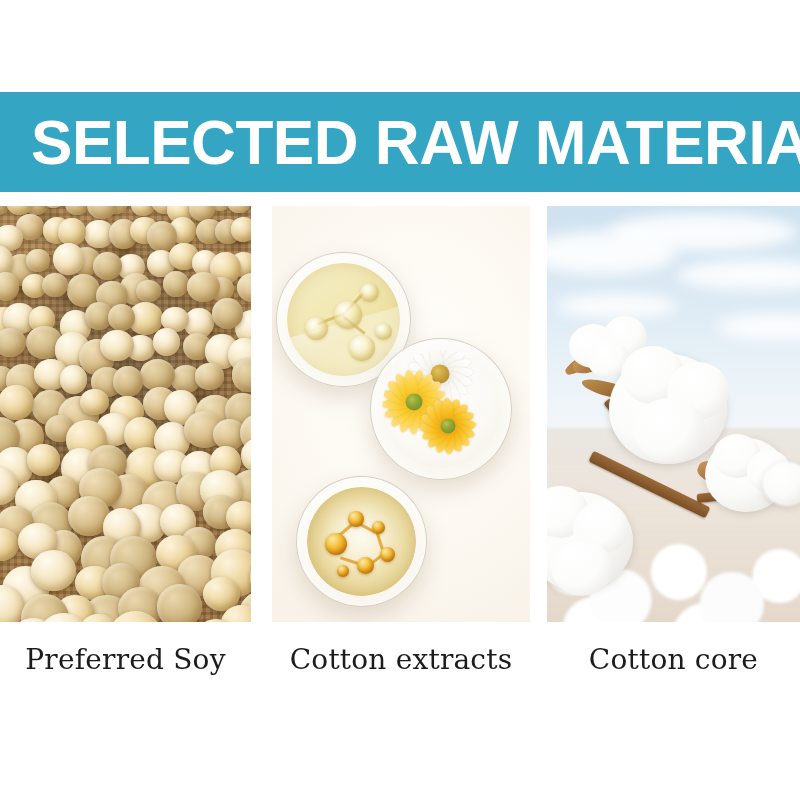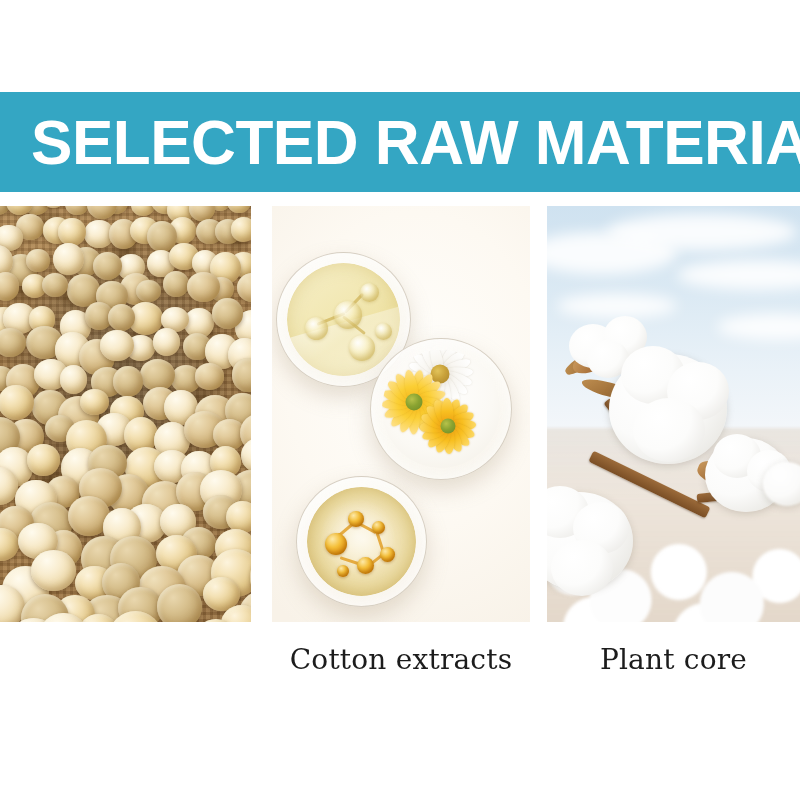--- a/index.html
+++ b/index.html
@@ -694,17 +694,18 @@
         <div class="boll" style="left:-22px; top:286px; width:108px; height:98px;"></div>
         <div class="lobe" style="left:-16px; top:280px; width:58px; height:52px;"></div>
         <div class="lobe" style="left:26px; top:296px; width:56px; height:52px;"></div>
         <div class="lobe" style="left:4px; top:334px; width:62px; height:56px;"></div>
       </div>
     </div>
 
   </div>
 
   <div class="captions">
+    <div class="caption cap-1">Preferred Soy</div>
     <div class="caption cap-2">Cotton extracts</div>
-    <div class="caption cap-3">Plant core</div>
+    <div class="caption cap-3">Cotton core</div>
   </div>
 
 </div>
 
 </body></html>

